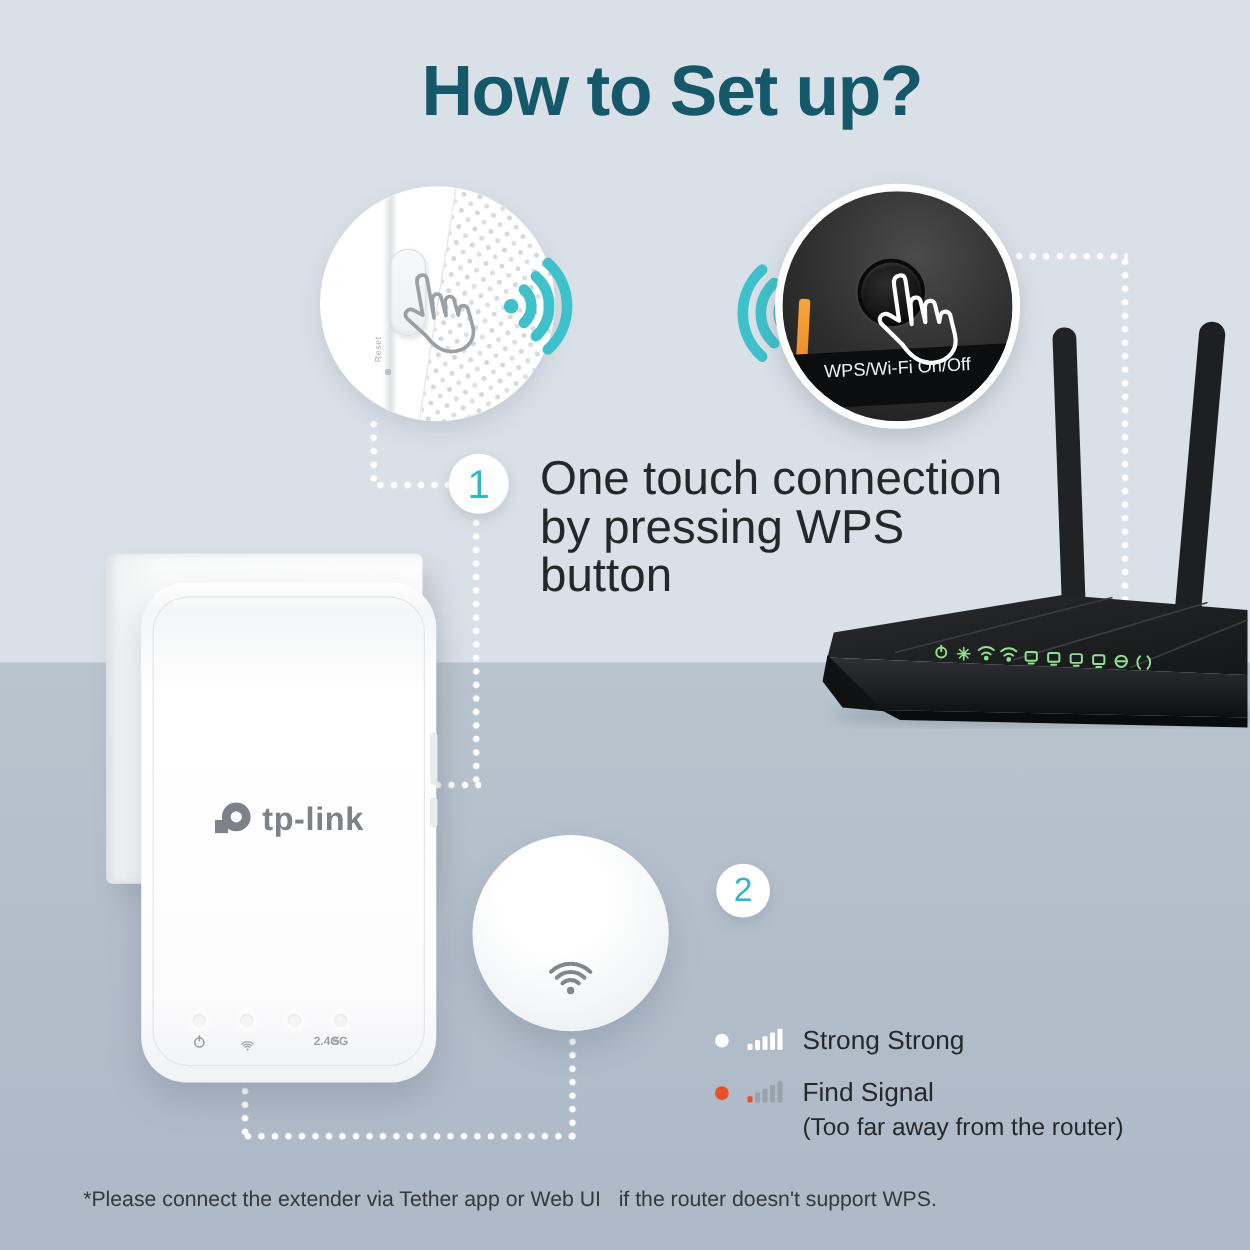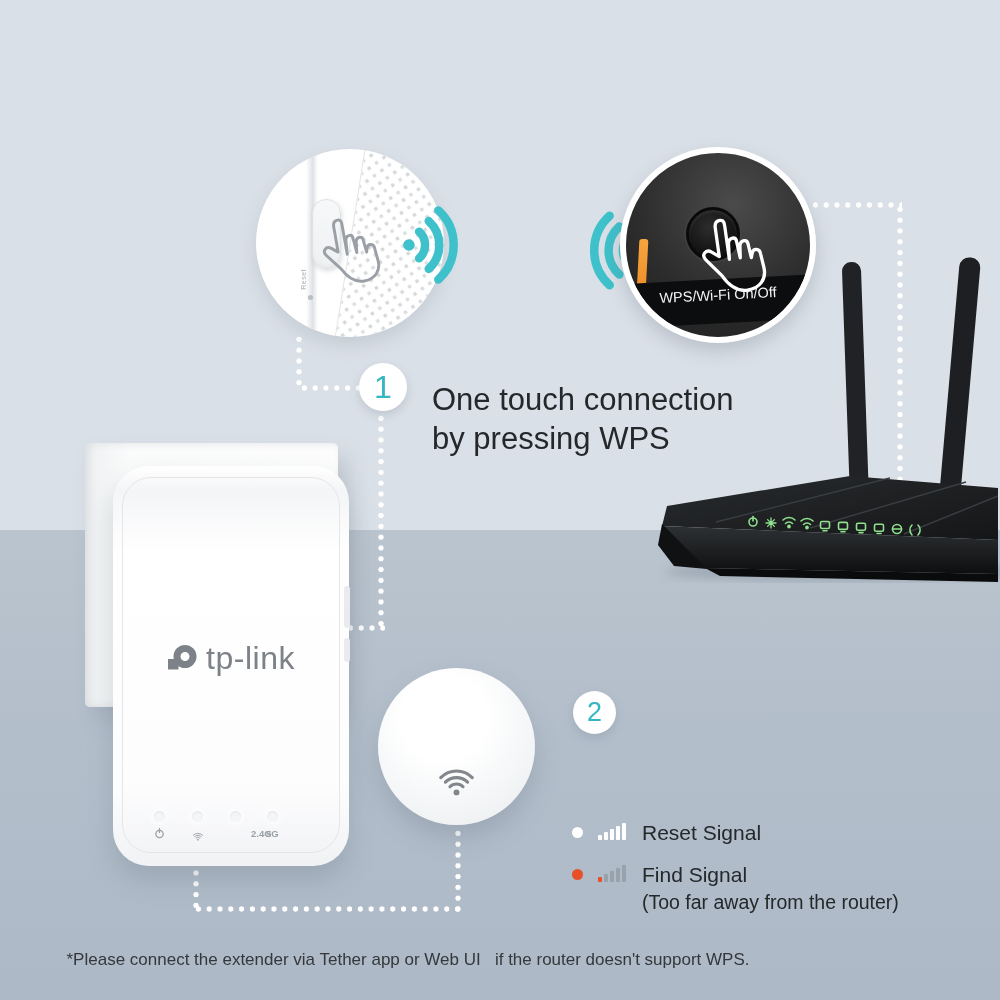--- a/index.html
+++ b/index.html
@@ -56,36 +56,36 @@
   .arcs{position:absolute;color:#3ec1ca;}
   .arcs svg{display:block;width:100%;height:100%;}
   .arcs.flip svg{transform:scaleX(-1);}
 
   
   .step-circle{position:absolute;border-radius:50%;background:#fff;color:#35b6c3;text-align:center;
     box-shadow:0 4px 10px rgba(110,125,140,.25);}
   .step1-circle{left:359px;top:363px;width:48px;height:48px;font-size:32px;line-height:48px;}
   .step2-circle{left:573px;top:691px;width:43px;height:43px;font-size:27px;line-height:43px;}
   .step-text{position:absolute;color:#24282b;}
-  .step1-text{left:432px;top:380px;font-size:31px;line-height:39px;}
+  .step1-text{left:432px;top:364px;font-size:38px;line-height:39px;}
   .step2-text{left:640px;top:692px;font-size:29px;line-height:37.5px;}
 
   
   .wall-plate{position:absolute;left:85px;top:443px;width:253px;height:264px;border-radius:5px;
     background:linear-gradient(90deg,#eff1f2 0%,#fafbfb 18%,#fdfdfd 100%);
     box-shadow:inset 4px 0 8px rgba(205,210,215,.6), 10px 12px 20px rgba(120,132,144,.25);}
   .extender{position:absolute;left:113px;top:466px;width:236px;height:400px;border-radius:36px;
     background:linear-gradient(180deg,#fff 0%,#f4f5f7 6%,#ffffff 22%,#fdfdfe 80%,#f1f2f4 100%);
     box-shadow:0 14px 26px rgba(110,122,136,.30);}
   .extender-face{position:absolute;left:9px;right:9px;top:11px;bottom:13px;border-radius:29px;
     border:1px solid #e4e6e8;}
   .side-btn{position:absolute;background:#e9ebed;border-radius:3px;}
   .logo{position:absolute;left:0;right:0;top:640px;display:flex;justify-content:center;
     align-items:center;gap:8px;color:#7c8287;}
-  .logo-text{font-size:32px;font-weight:400;letter-spacing:.5px;}
+  .logo-text{font-size:26px;font-weight:700;letter-spacing:.5px;}
   .led-dot{position:absolute;top:811px;width:11px;height:11px;border-radius:50%;background:#f3f5f6;
     box-shadow:0 0 7px 2px rgba(255,255,255,.95), inset 0 1px 2px rgba(0,0,0,.07);}
   .led-label{position:absolute;top:828px;color:#9aa1a7;font-size:9.5px;font-weight:700;}
   .led-ico{position:absolute;top:828px;color:#9aa1a7;}
   .led-ico svg{display:block;}
 
   
   .sig-circle{position:absolute;left:378px;top:668px;width:157px;height:157px;border-radius:50%;
     background:radial-gradient(circle at 42% 32%,#ffffff 30%,#f4f6f7 62%,#e8ebee 100%);
     box-shadow:0 12px 24px rgba(105,118,132,.30);}
@@ -138,20 +138,21 @@
         <path d="M7 19 A 24 24 0 0 1 41 19"></path>
       </g>
     </symbol>
   </defs>
 </svg>
 
 <div class="stage">
   <div class="bg-top"></div>
   <div class="bg-bottom"></div>
 
+  <h1 class="title">How to Set up?</h1>
 
   <div class="dv" style="left:296px;top:334px;height:56px;"></div>
   <div class="dh" style="left:299px;top:385px;width:62px;"></div>
   <div class="dh" style="left:810px;top:202px;width:92px;"></div>
   <div class="dv" style="left:897px;top:204px;height:278px;"></div>
   <div class="dv" style="left:378px;top:413px;height:218px;"></div>
   <div class="dh" style="left:345px;top:625px;width:40px;"></div>
   <div class="dv" style="left:193px;top:846px;height:66px;"></div>
   <div class="dh" style="left:193px;top:906px;width:268px;"></div>
   <div class="dv" style="left:455px;top:828px;height:84px;"></div>
@@ -240,20 +241,21 @@
       <path d="M254 271 A 7 7 0 0 0 254 281 M260 271 A 7 7 0 0 1 260 281"></path>
     </g>
   </svg>
 
   <div class="step-circle step1-circle">
     <span>1</span>
   </div>
   <div class="step-text step1-text">
     <div>One touch connection</div>
     <div>by pressing WPS</div>
+    <div>button</div>
   </div>
 
   <div class="wall-plate"></div>
   <div class="extender">
     <div class="extender-face"></div>
   </div>
   <div class="side-btn" style="left:344px;top:586px;width:6px;height:42px;"></div>
   <div class="side-btn" style="left:344px;top:638px;width:6px;height:24px;"></div>
   <div class="logo" style="width:1000px;left:-269px;">
     <svg width="31" height="30" viewBox="0 0 31 30">
@@ -294,21 +296,21 @@
   </div>
 
   <div class="leg-dot" style="left:572px;top:827px;background:#ffffff;"></div>
   <div class="bars bars-strong" style="left:598px;top:822px;">
     <i></i>
       <i></i>
       <i></i>
       <i></i>
       <i></i>
   </div>
-  <div class="leg-label" style="left:642px;top:821px;">Reset Signal</div>
+  <div class="leg-label" style="left:642px;top:821px;">Strong Strong</div>
 
   <div class="leg-dot" style="left:572px;top:869px;background:#e8502a;"></div>
   <div class="bars bars-weak" style="left:598px;top:864px;">
     <i></i>
       <i></i>
       <i></i>
       <i></i>
       <i></i>
   </div>
   <div class="leg-label" style="left:642px;top:863px;">Find Signal</div>

